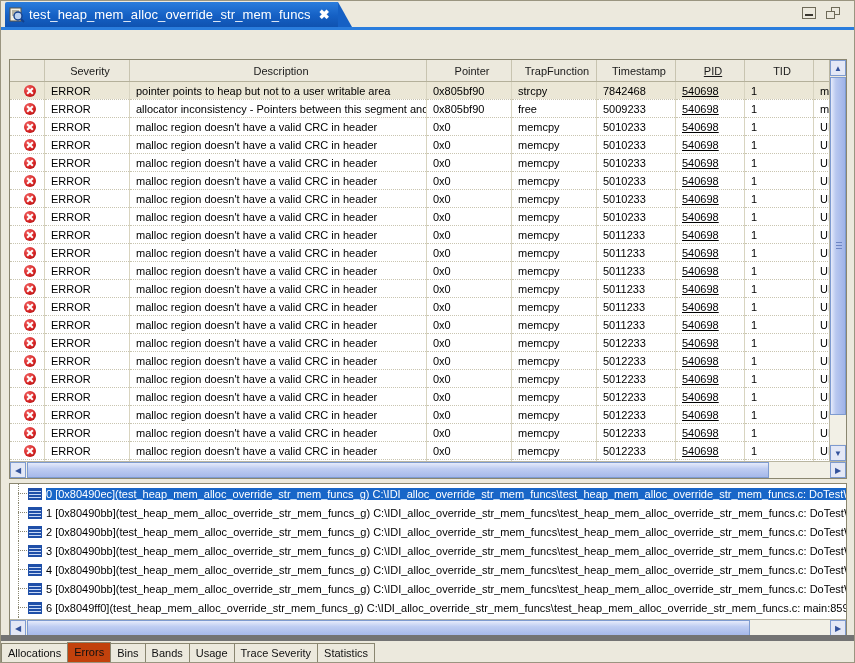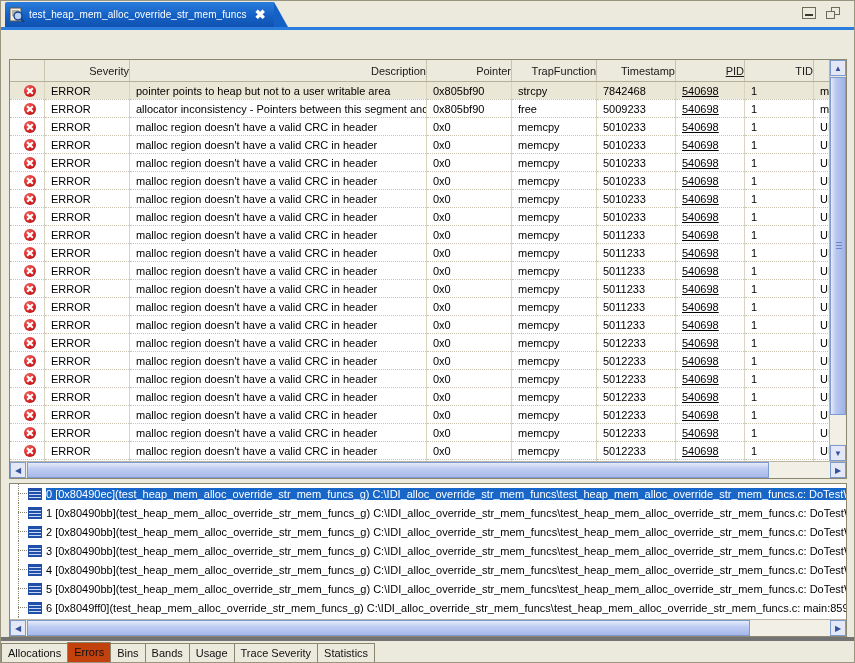--- a/index.html
+++ b/index.html
@@ -33,21 +33,21 @@
   }
   #win-tab .slant{
     position:absolute;right:-14px;top:0;width:0;height:0;
     border-style:solid;border-width:0 14px 25px 0;
     border-color:transparent transparent #1560c4 transparent;
   }
   #tab-icon{
     width:16px;height:16px;margin-right:4px;position:relative;flex:0 0 auto;
   }
   #tab-title{
-    font-size:10px;color:#fff;letter-spacing:0.1px;
+    font-size:13px;color:#fff;letter-spacing:0.1px;
   }
   #tab-close{
     margin-left:8px;color:#fff;font-size:13px;font-weight:bold;cursor:pointer;
     line-height:1;
   }
   #tabline{
     position:absolute;left:0;top:26px;width:853px;height:3px;
     background:#2a7ddd;
   }
   .wbtn{
@@ -71,21 +71,21 @@
   }
   table.grid{
     border-collapse:collapse;table-layout:fixed;width:820px;
   }
   table.grid th{
     background:#ece9dd;
     border-right:1px solid #c8c4b0;
     border-bottom:1px solid #b4b09a;
     font-weight:normal;
     font-size:11px;
-    text-align:right;
+    text-align:center;
     padding:3px 0 3px 6px;
     height:15px;
     color:#1a1a1a;
     white-space:nowrap;
     overflow:hidden;
   }
   table.grid td{
     border-right:1px solid #d8d4c0;
     border-bottom:1px dotted #c9c5b0;
     padding:1px 0 1px 6px;
@@ -186,21 +186,21 @@
   #stack-hsb .thumb{
     position:absolute;left:17px;top:0;width:723px;height:16px;
     background:linear-gradient(180deg,#e6ebfb 0%,#bfcdf2 40%,#a6b8ea 100%);
     border:1px solid #7e9bd0;box-sizing:border-box;
   }
 
   
   #bottom-tabs{
     position:absolute;left:0;bottom:0;width:853px;height:21px;
     background:#ece9dd;display:flex;align-items:flex-end;
-    border-top:4px solid #737373;
+    border-top:6px solid #737373;
   }
   .btab{
     height:18px;line-height:18px;padding:0 6px;font-size:11px;color:#111;
     background:#ece9dd;border:1px solid #8a8670;border-bottom:none;
     margin-right:-1px;cursor:pointer;white-space:nowrap;
   }
   .btab.active{background:#c2410c;height:19px;line-height:19px;}
 </style>
 </head>
 <body>

